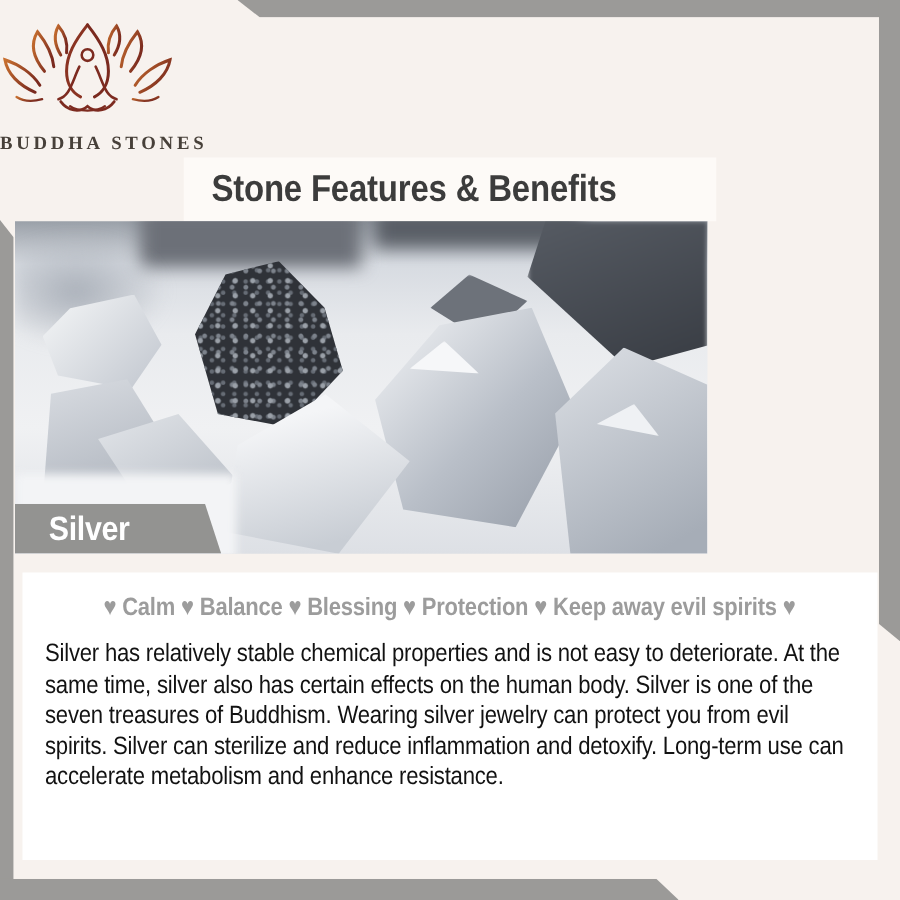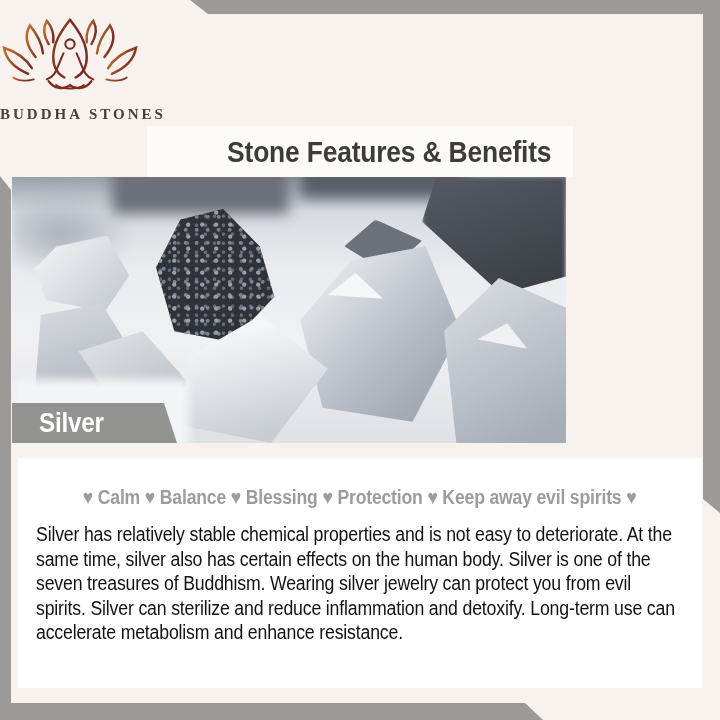--- a/index.html
+++ b/index.html
@@ -29,21 +29,21 @@
     margin-top:4px;
     font-family:"Liberation Serif", serif;
     font-size:15px;letter-spacing:3px;
     color:#474039;font-weight:bold;
   }
 
   
   .title-band{
     left:147px;top:126px;width:426px;height:51px;
     background:#fdfaf7;
-    display:flex;align-items:center;justify-content:flex-end;
+    display:flex;align-items:center;justify-content:flex-start;
   }
   .title-band h1{
     margin:0;font-size:30px;font-weight:bold;color:#3c3c3c;
     transform:scaleX(0.88);white-space:nowrap;
     letter-spacing:-0.2px;
   }
 
   
   .photo{
     left:12px;top:177px;width:554px;height:266px;
@@ -106,21 +106,21 @@
     padding-left:30px;transform:scaleX(0.9);transform-origin:0 50%;
     letter-spacing:-0.3px;
   }
 
   
   .panel{
     left:18px;top:458px;width:684px;height:230px;
     background:#ffffff;
   }
   .benefits{
-    margin-top:28px;text-align:center;white-space:nowrap;
+    margin-top:17px;text-align:center;white-space:nowrap;
   }
   .benefits span{
     display:inline-block;transform:scaleX(0.88);
     font-size:20px;font-weight:bold;color:#9c9c9c;
     letter-spacing:-0.2px;
   }
   .desc{
     margin:13px 0 0 18px;
     width:732px;transform:scaleX(0.885);transform-origin:0 0;
     font-size:20px;line-height:24.5px;color:#121212;

